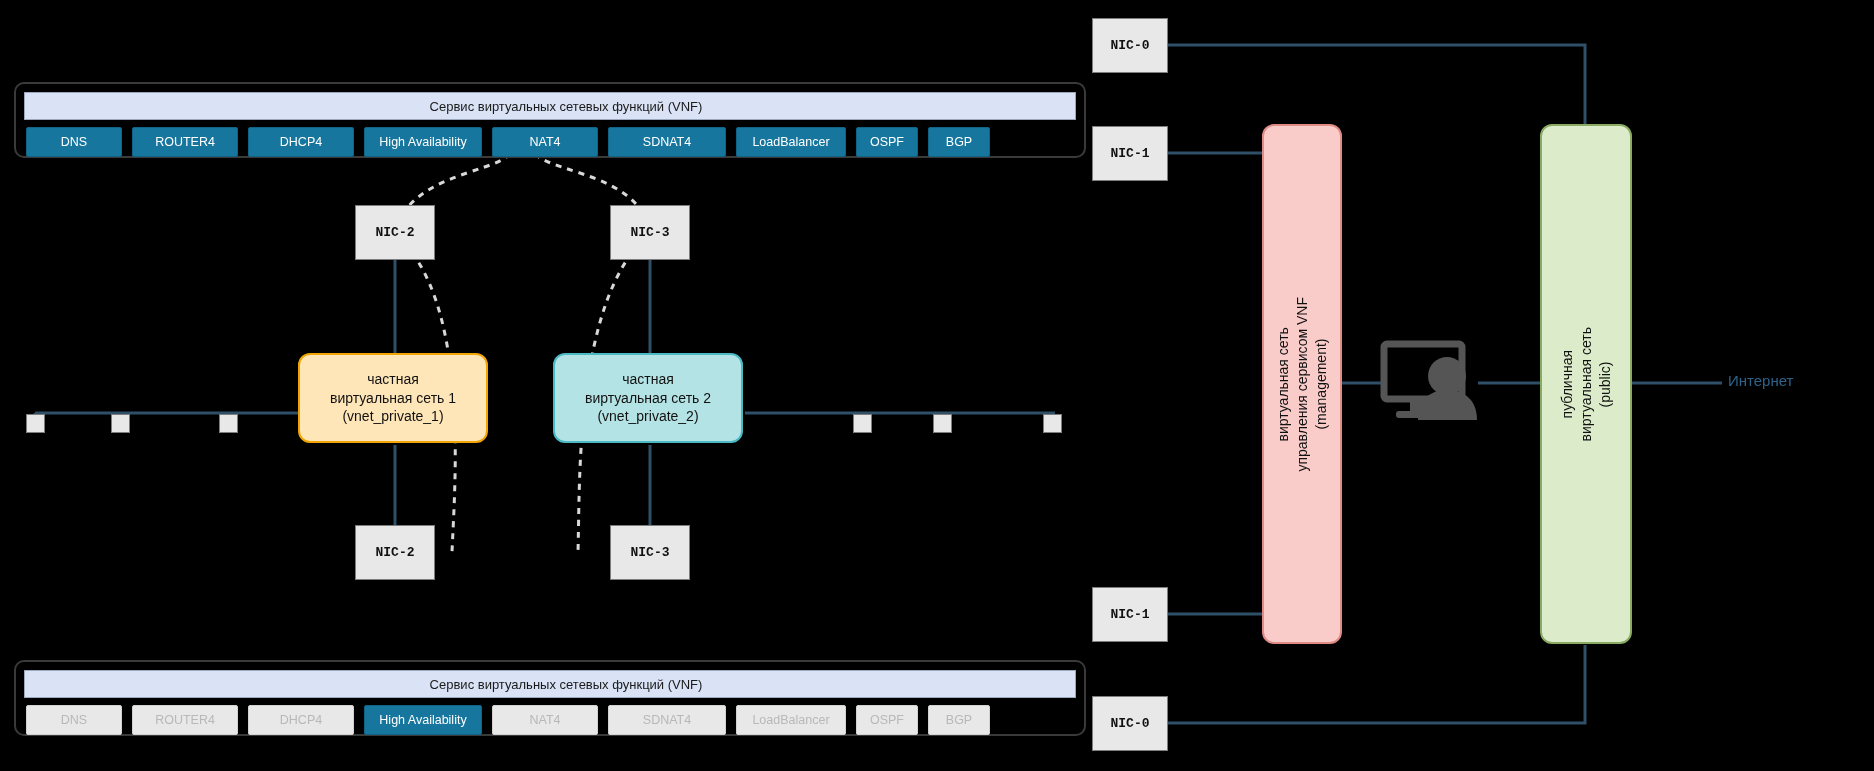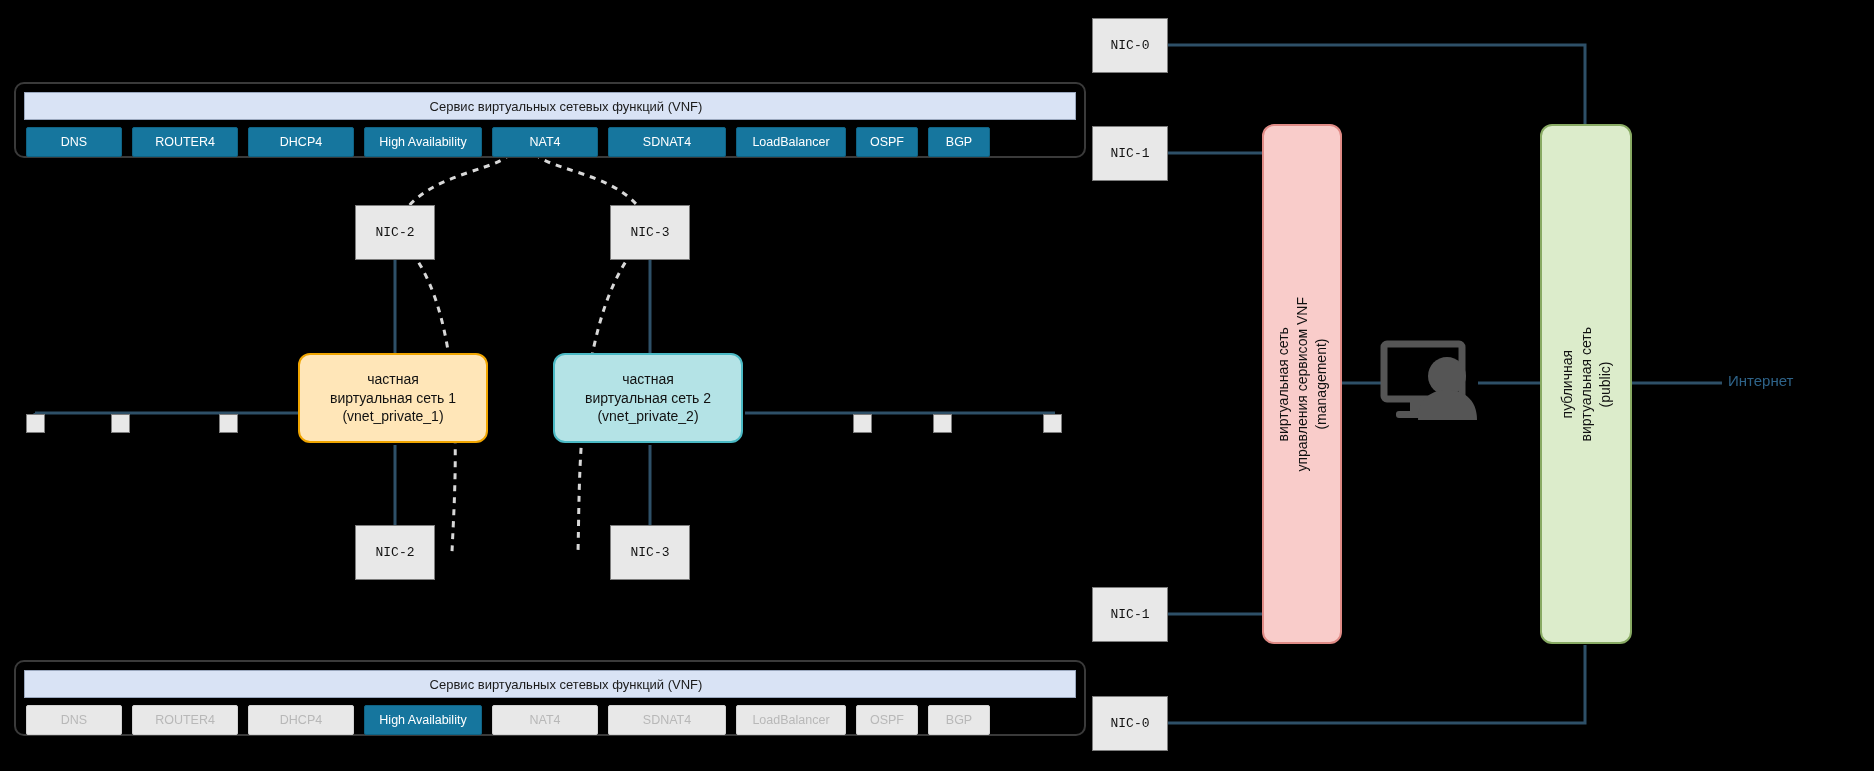--- a/index.html
+++ b/index.html
@@ -13,21 +13,21 @@
              font-size:13px;color:#1a1a1a;box-sizing:border-box;padding-left:32px;}
   .vnf-row{position:absolute;left:10px;right:10px;top:43px;height:30px;display:flex;gap:10px;}
   .vnf-btn{flex:0 0 auto;display:flex;align-items:center;justify-content:center;
            border-radius:2px;font-size:12.5px;box-sizing:border-box;height:30px;}
   .vnf-btn.on{background:#16769e;color:#ffffff;border:1px solid #0f6384;}
   .vnf-btn.off{background:#e8e8e8;color:#b8b8b8;border:1px solid #d2d2d2;}
 
   
   .nic{position:absolute;background:#e8e8e8;border:1px solid #7d7d7d;
        display:flex;align-items:center;justify-content:center;
-       font-family:"Liberation Mono",monospace;font-size:13px;color:#111;box-sizing:border-box;}
+       font-family:"Liberation Mono",monospace;font-size:13px;color:#111;box-sizing:border-box;font-weight:bold;}
 
   
   .netbox{position:absolute;border-radius:12px;box-sizing:border-box;
           display:flex;align-items:center;justify-content:center;text-align:center;
           font-size:14px;color:#111;line-height:1.35;}
   .netbox.orange{background:#ffe6b8;border:2px solid #f0a500;}
   .netbox.cyan{background:#b4e3e6;border:2px solid #4ab9c4;}
   .netbox.pink{background:#f9ccca;border:2px solid #e08b86;}
   .netbox.green{background:#dceccb;border:2px solid #88aa63;}
   .vert{writing-mode:vertical-rl;transform:rotate(180deg);white-space:pre;text-align:center;}

